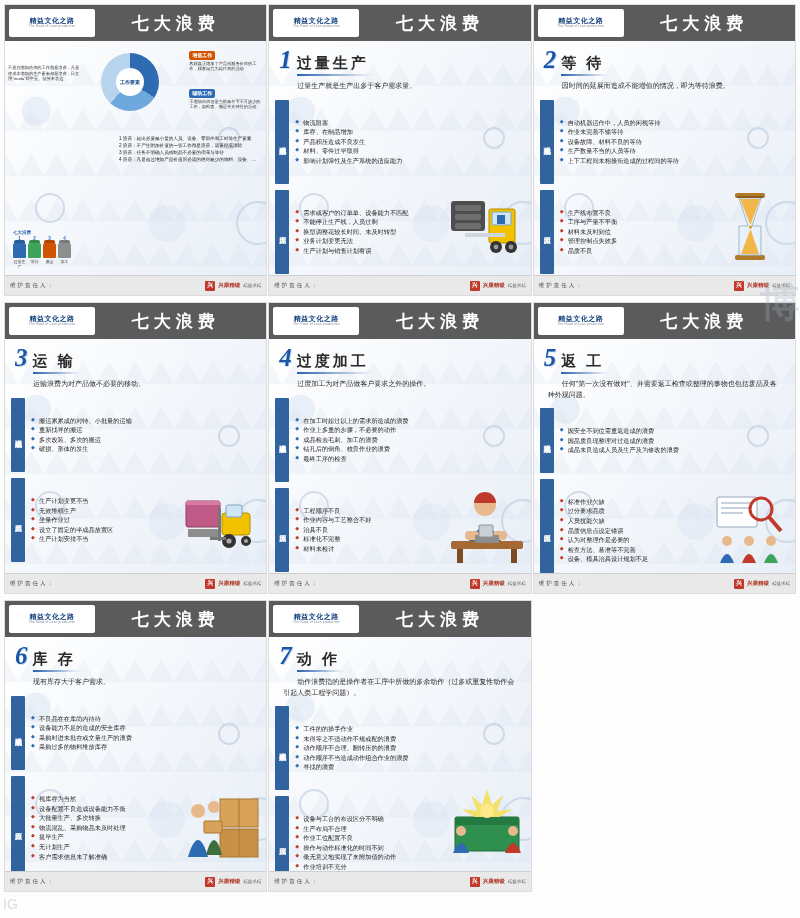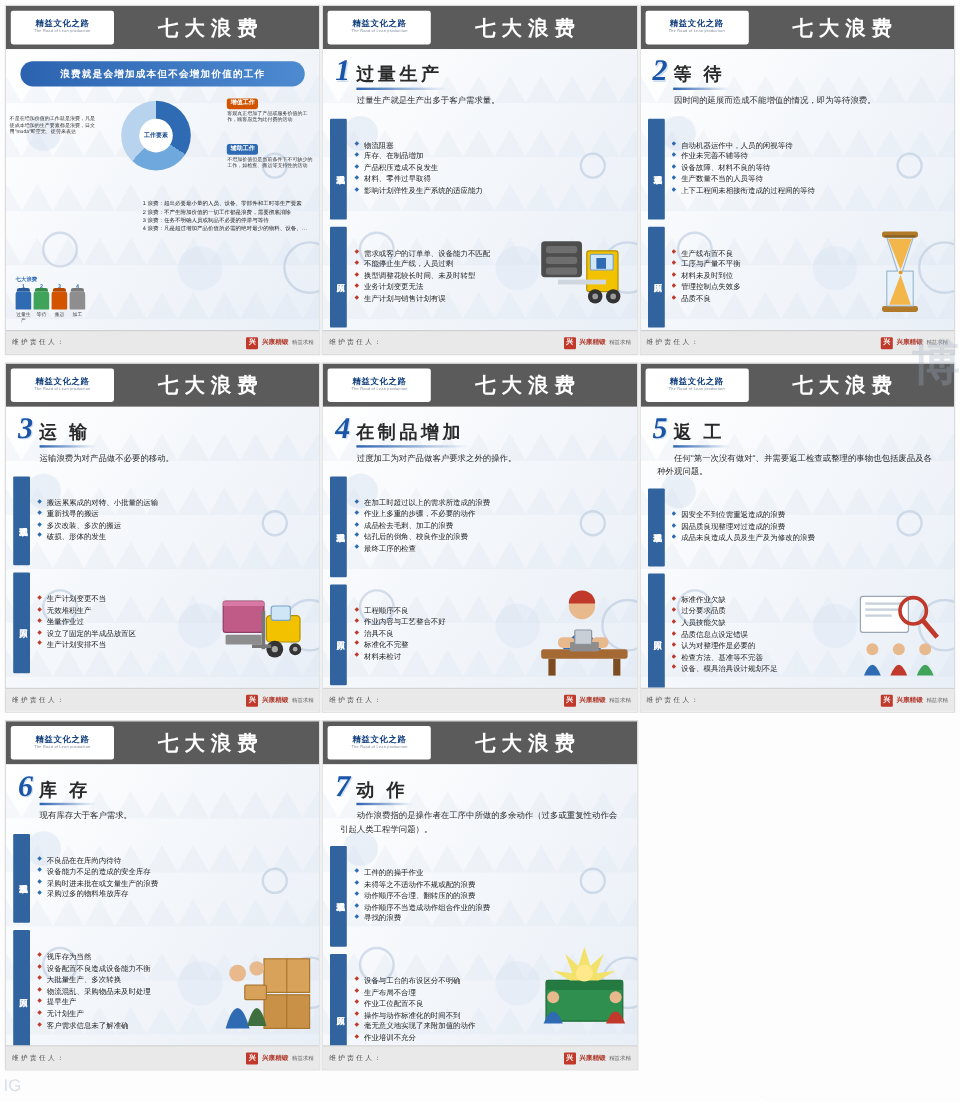--- a/index.html
+++ b/index.html
@@ -388,21 +388,20 @@
         <div class="en">The Road of Lean production</div>
       </div>
       <div class="ptitle">七大浪费</div>
     </div>
     <div class="pbody">
       <div class="hexbg"></div>
       <div class="circ c1"></div>
       <div class="circ c2"></div>
       <div class="circ c3"></div>
       <div class="content">
-            <div class="defbar">浪费就是会增加成本但不会增加价值的工作</div>
             <div class="donutwrap">
               <div class="donut"></div>
               <div class="donut-center">工作要素</div>
               <div class="callout c-a">
                 <div style="font-size:4.2px;line-height:1.35;color:#333">不是在增加价值的工作就是浪费，凡是使成本增加的生产要素都是浪费，日文用"muda"即空无、徒劳来表达</div>
               </div>
               <div class="callout c-b"><span class="ctit">增值工作</span><div>客观真正增加了产品或服务价值的工作，顾客愿意为此付费的活动</div></div>
               <div class="callout blue c-c"><span class="ctit">辅助工作</span><div>不增加价值但是当前条件下不可缺少的工作，如检查、搬运等支持性的活动</div></div>
             </div>
             <ul class="waste-list">
@@ -653,21 +652,21 @@
       <div class="ptitle">七大浪费</div>
     </div>
     <div class="pbody">
       <div class="hexbg"></div>
       <div class="circ c1"></div>
       <div class="circ c2"></div>
       <div class="circ c3"></div>
       <div class="content">
             <div class="numhead">
               <span class="bignum">4</span>
-              <span class="numtitle">在制品增加</span>
+              <span class="numtitle">过度加工</span>
             </div>
             <div class="lead">过度加工为对产品做客户要求之外的操作。</div>
             <div class="bands">
               <div class="band">
                 <div class="bandlabel">表现形式</div>
                 <ul class="bandlist">
                   <li>在加工时超过以上的需求所造成的浪费</li>
                   <li>作业上多重的步骤，不必要的动作</li>
                   <li>成品检去毛刺、加工的浪费</li>
                   <li>钻孔后的倒角、校良作业的浪费</li>

